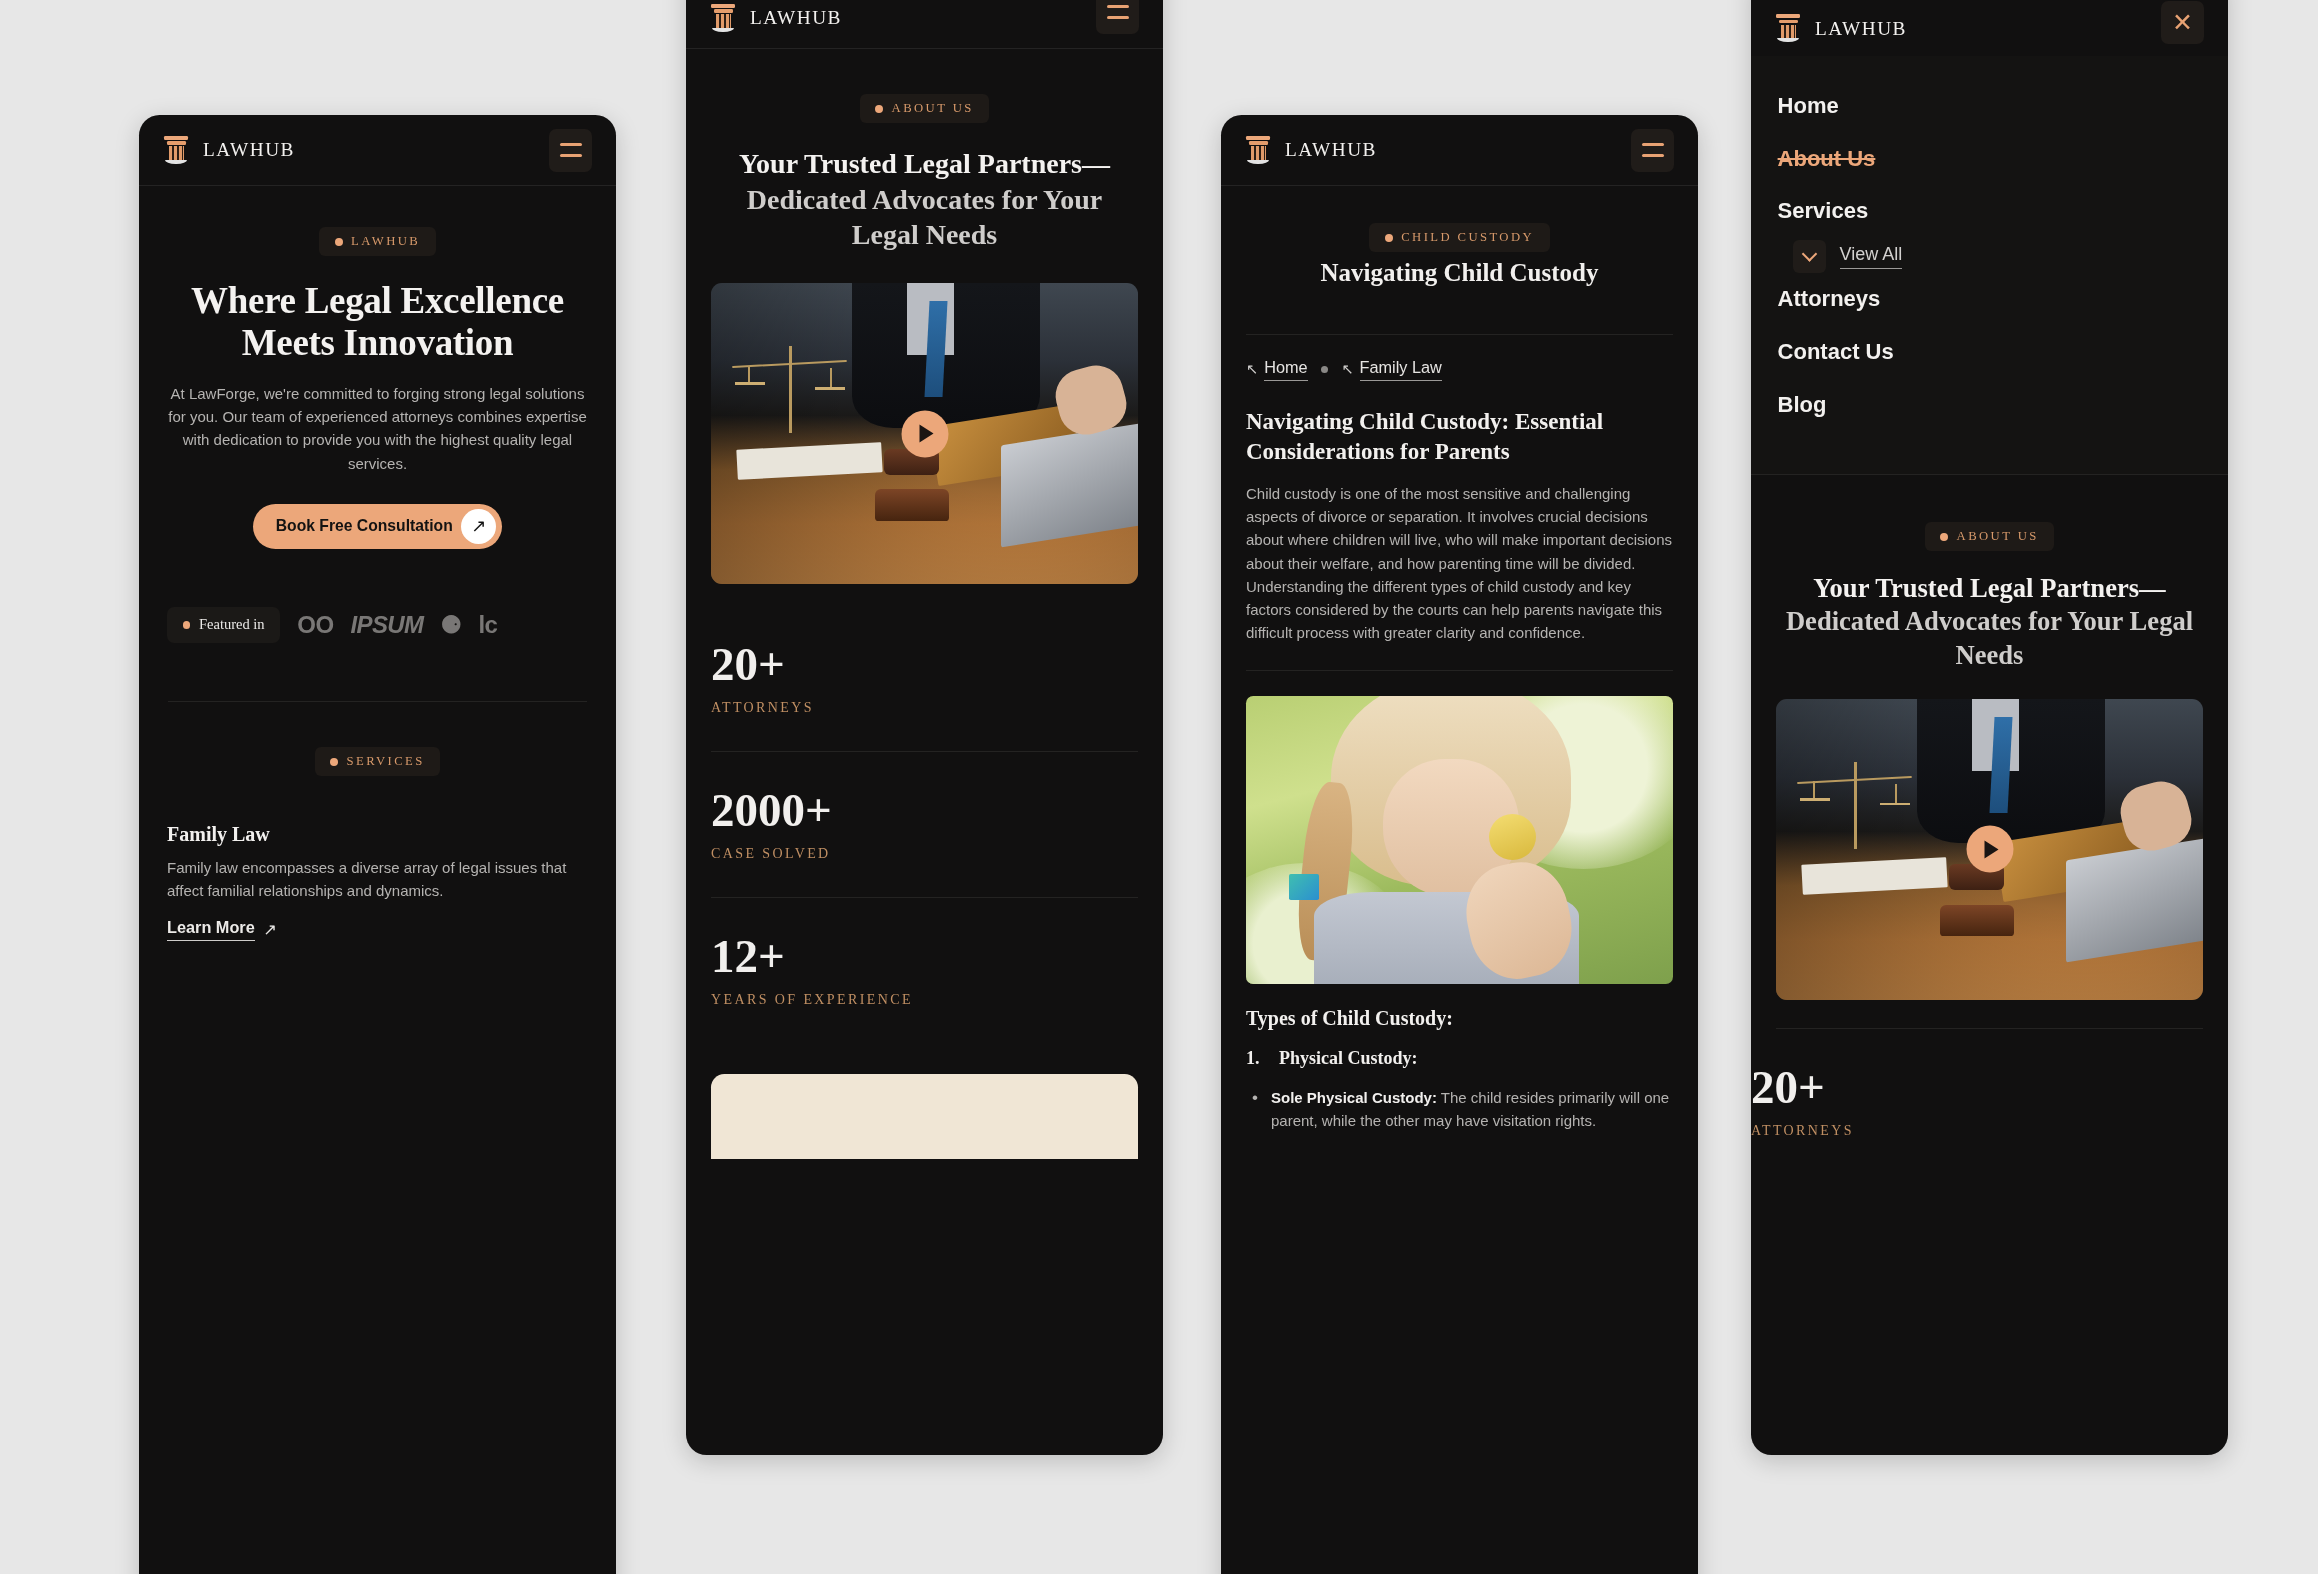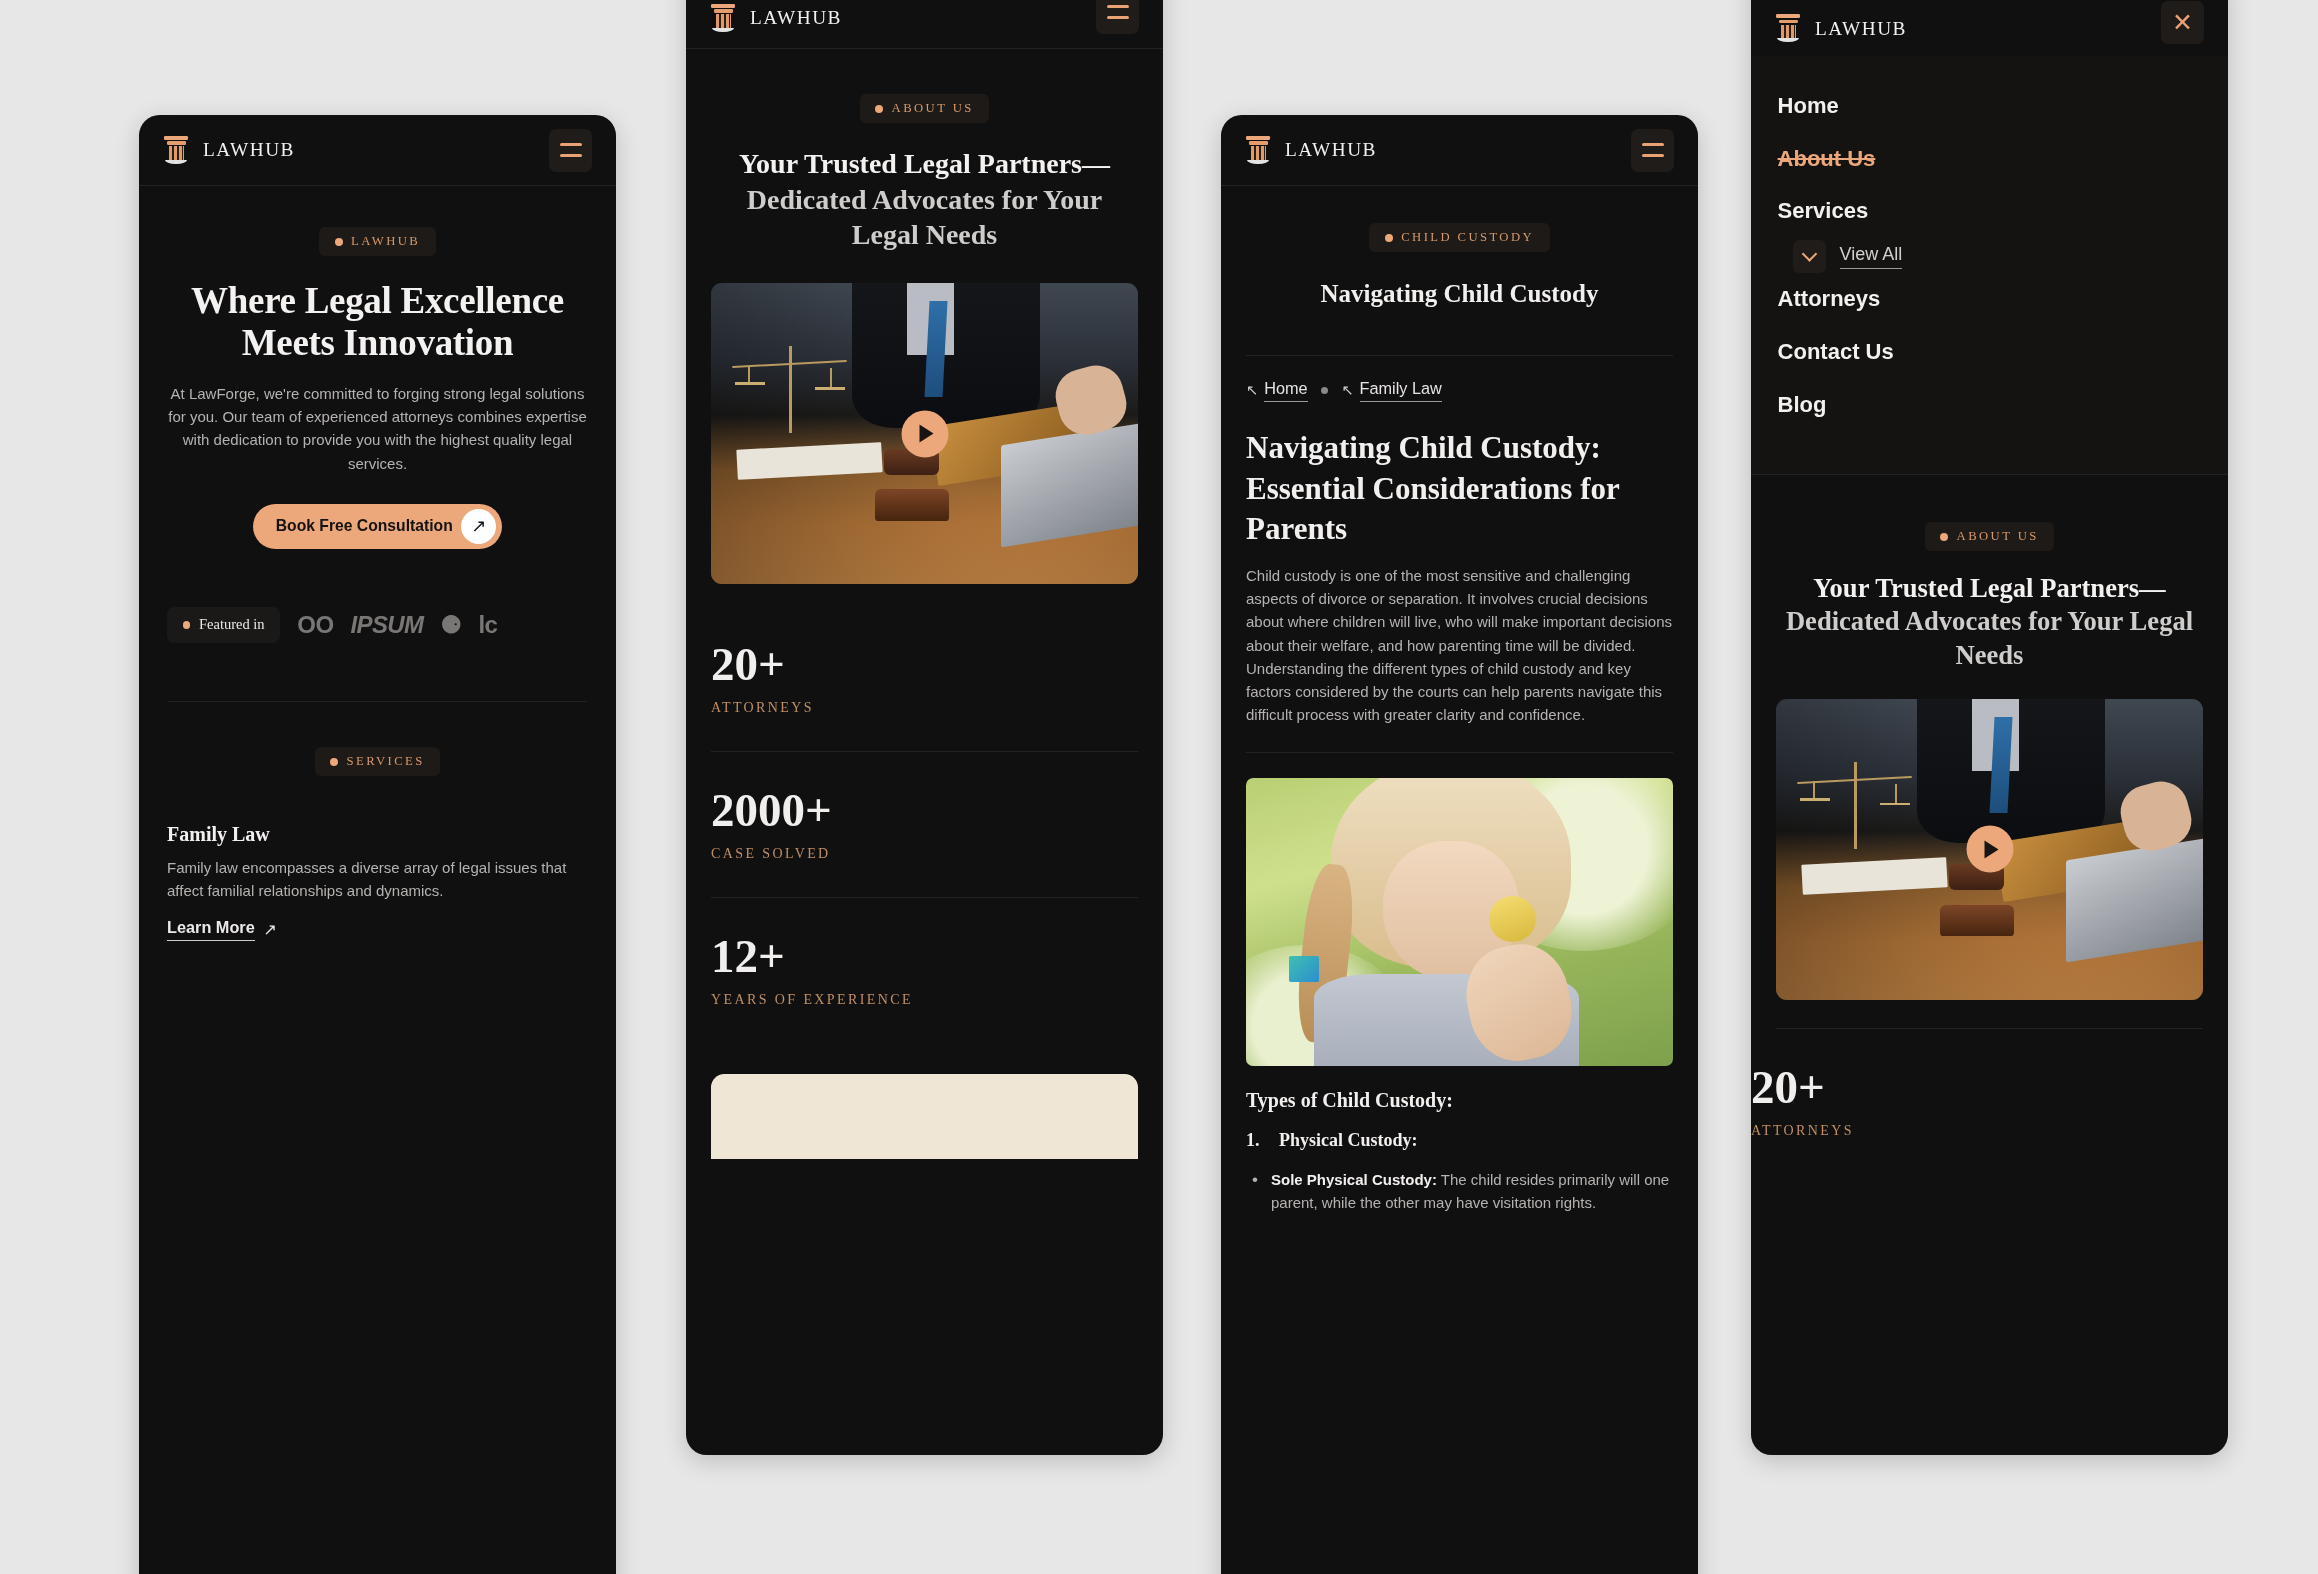--- a/index.html
+++ b/index.html
@@ -131,21 +131,21 @@
 
   
   .crumbs { display:flex; align-items:center; gap:13.3px; }
   .crumb  { display:inline-flex; align-items:center; gap:6px; }
   .crumb .ar { color:#cfcdcb; font-size:14.5px; }
   .crumb .t  { color:#e6e4e2; font-size:16.3px; border-bottom:1.2px solid #9b9997; padding-bottom:3px; }
   .crumbdot { width:7.2px; height:7.2px; border-radius:50%; background:#8a8886; }
 
   
   h3.art { font-family:"Liberation Serif", serif; font-weight:700; color:#f2f0ee;
-           font-size:31px; line-height:1.3; }
+           font-size:23px; line-height:1.3; }
   h4.art { font-family:"Liberation Serif", serif; font-weight:700; color:#f2f0ee; font-size:20px; }
   ol.art { list-style:none; counter-reset:n; }
   ol.art > li { counter-increment:n; font-family:"Liberation Serif", serif; font-weight:700;
                 color:#f2f0ee; font-size:18px; padding-left:33px; position:relative; }
   ol.art > li:before { content:counter(n)"."; position:absolute; left:0; }
   ul.art { list-style:none; }
   ul.art > li { position:relative; padding-left:25px; color:#b5b3b1; font-size:15px; line-height:1.55; }
   ul.art > li:before { content:"•"; position:absolute; left:6px; top:-1.2px; color:#b5b3b1; font-size:17px; }
   ul.art b { color:#f2f0ee; }
 
@@ -340,21 +340,21 @@
         <i></i>
         <i></i>
       </div>
     </div>
 
     <div style="padding:37px 25px 0; text-align:center;">
       <div class="eyebrow">
         <span class="dot"></span>
         <span class="lbl">CHILD CUSTODY</span>
       </div>
-      <h2 class="sec" style="margin-top:26px; color:#f2f0ee;">Navigating Child Custody</h2>
+      <h2 class="sec" style="margin-top:5px; color:#f2f0ee;">Navigating Child Custody</h2>
     </div>
 
     <hr class="div" style="margin:45px 25px 0;">
 
     <div style="padding:23px 25px 0;">
       <div class="crumbs">
         <a class="crumb">
           <span class="ar">↖</span>
           <span class="t">Home</span>
         </a>

